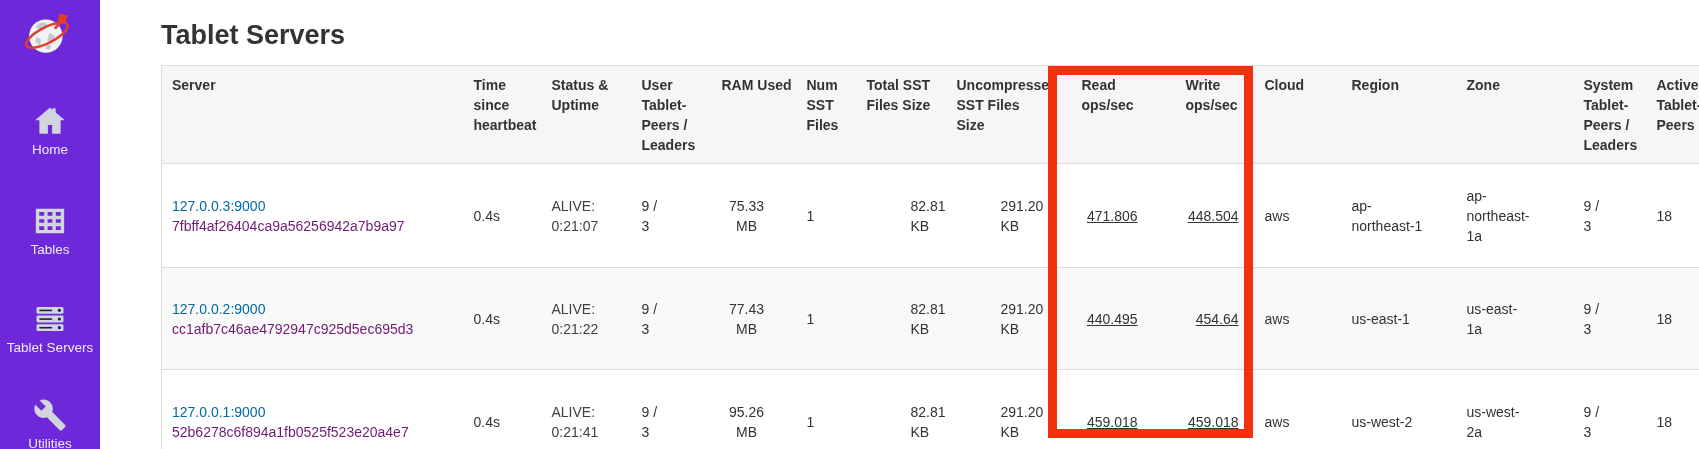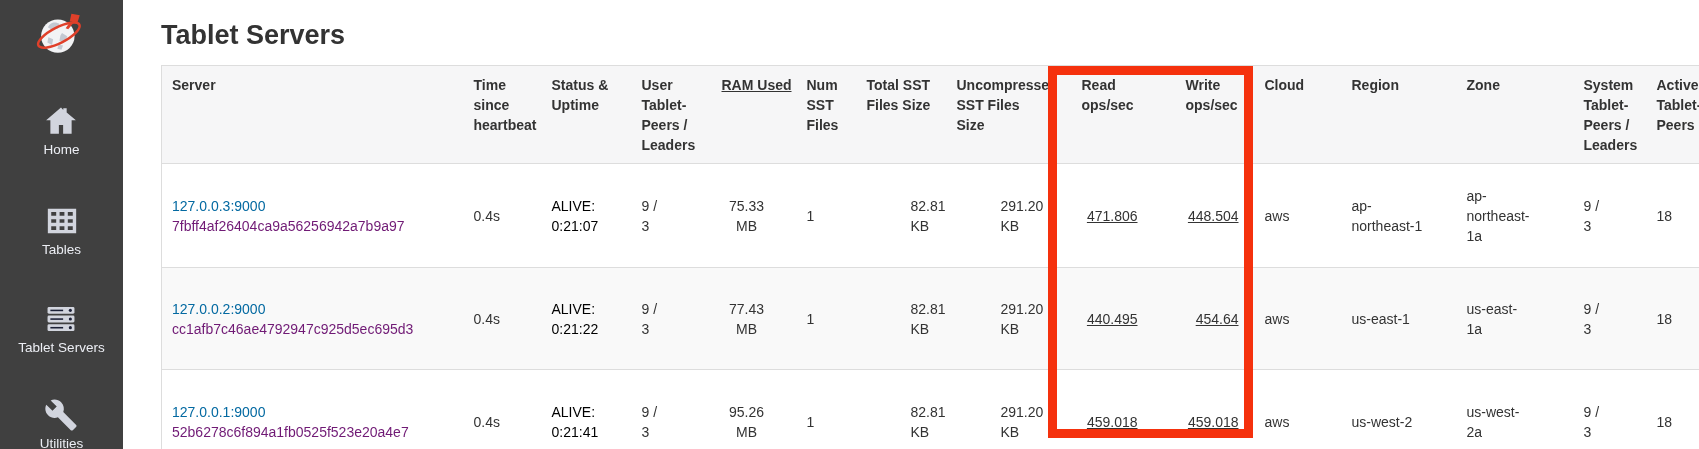--- a/index.html
+++ b/index.html
@@ -7,22 +7,22 @@
     width: 1699px; height: 449px;
     overflow: hidden;
     background: #ffffff;
     font-family: "Liberation Sans", "DejaVu Sans", sans-serif;
     color: #333;
     position: relative;
   }
   
   .sidebar {
     position: absolute; left: 0; top: 0;
-    width: 123px; height: 449px;
-    background: #404040;
+    width: 100px; height: 449px;
+    background: #6d28d9;
     display: flex; flex-direction: column; align-items: center;
   }
   .logo-wrap { margin-top: 10px; height: 46px; display: flex; align-items: center; justify-content: center; }
   .nav-item {
     display: flex; flex-direction: column; align-items: center;
     color: #d2d5de; cursor: pointer; text-align: center;
   }
   .nav-item .icn { width: 34px; height: 34px; color: #d2d5de; }
   .nav-item .lbl {
     margin-top: 4px; font-size: 13.5px; color: #eceef4; line-height: 16px;
@@ -57,30 +57,30 @@
     padding: 8px 8px 8px 10px;
     border-top: 1px solid #ddd;
   }
   tbody tr:nth-child(even) td { background: #f9f9f9; }
   tr.r1 { height: 104px; }
   tr.r2 { height: 102px; }
   tr.r3 { height: 104px; }
   table, thead th:first-child, tbody td:first-child { border-left: 1px solid #ddd; }
   a.lnk { color: #0369a1; text-decoration: none; cursor: pointer; }
   .uuid { color: #701a75; }
-  .alive { color: #000000; }
+  .alive { color: #404040; }
   .num-r { text-align: right; padding-right: 16px; text-decoration: underline; }
   .wrapspan { display: inline-block; vertical-align: middle; }
   .wp { max-width: 26px; }   
   .wm { max-width: 50px; text-align: center; }   
   .wk { max-width: 54px; margin-left: 44px; }   
   .wr { max-width: 80px; }   
   .wz { max-width: 58px; }   
   .hn { display: inline-block; max-width: 56px; margin-left: 22px; } 
-  .nw { white-space: nowrap; text-decoration: underline; }
+  .nw { white-space: nowrap; }
   
   .highlight-box {
     position: absolute;
     left: 1048px; top: 66px;
     width: 205px; height: 372px;
     border: 9px solid #f5310d;
     pointer-events: none;
     z-index: 10;
   }
 </style>

